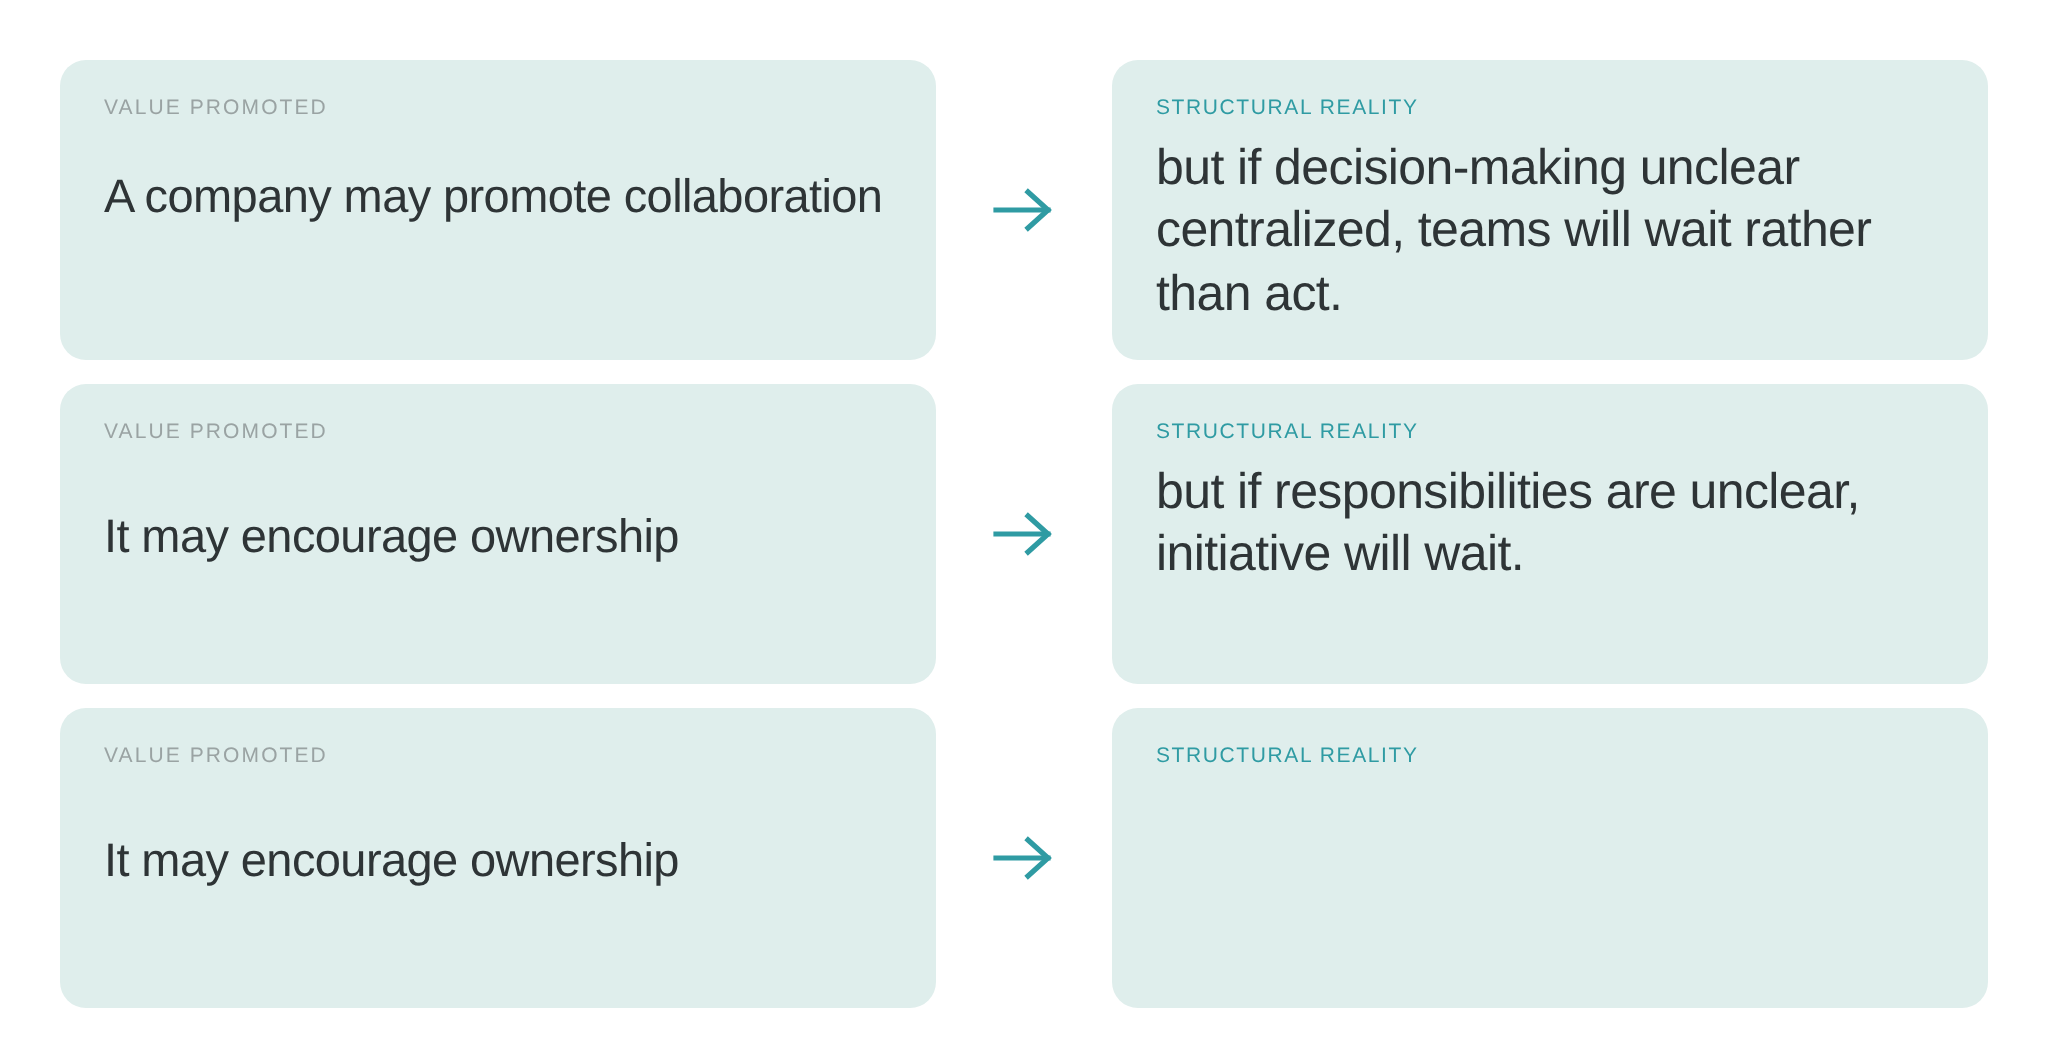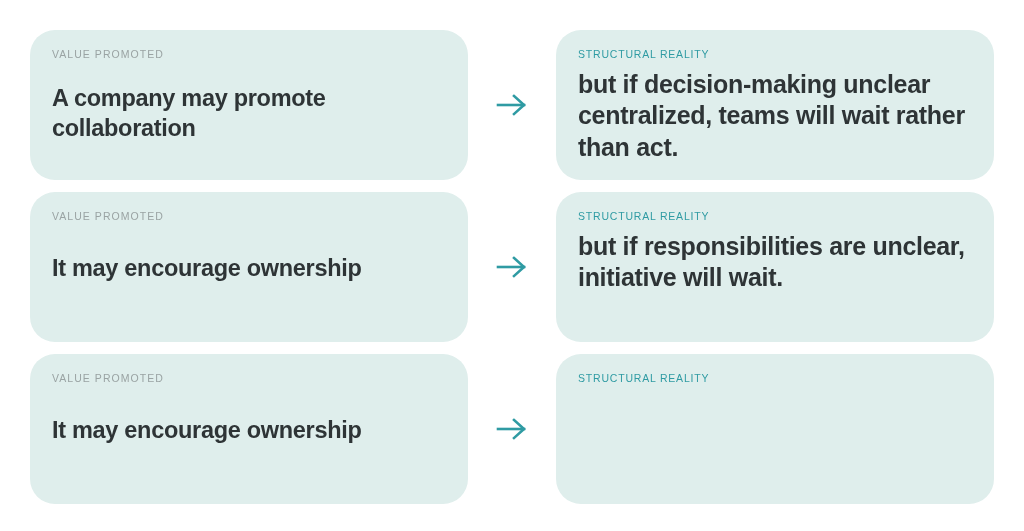--- a/index.html
+++ b/index.html
@@ -24,21 +24,21 @@
     position: relative;
     display: flex;
     align-items: stretch;
     height: 150px;
     margin-bottom: 12px;
   }
   .row:last-child { margin-bottom: 0; }
 
   .card {
     background: #dfeeec;
-    border-radius: 25px;
+    border-radius: 13px;
     padding: 18px 22px 20px 22px;
     display: flex;
     flex-direction: column;
     overflow: hidden;
   }
 
   .card-left {
     width: 438px;
     flex: 0 0 438px;
   }
@@ -75,21 +75,21 @@
     font-weight: 400;
   }
   .eyebrow-accent {
     color: #2f9ba3;
     font-weight: 400;
     letter-spacing: 0.8px;
   }
 
   .body-text {
     color: #2e3436;
-    font-weight: 700;
+    font-weight: 400;
     letter-spacing: -0.3px;
   }
 
   .card-left .body-text {
     font-size: 23.5px;
     line-height: 1.28;
     margin-top: 22px;
   }
 
   .card-right .body-text {

